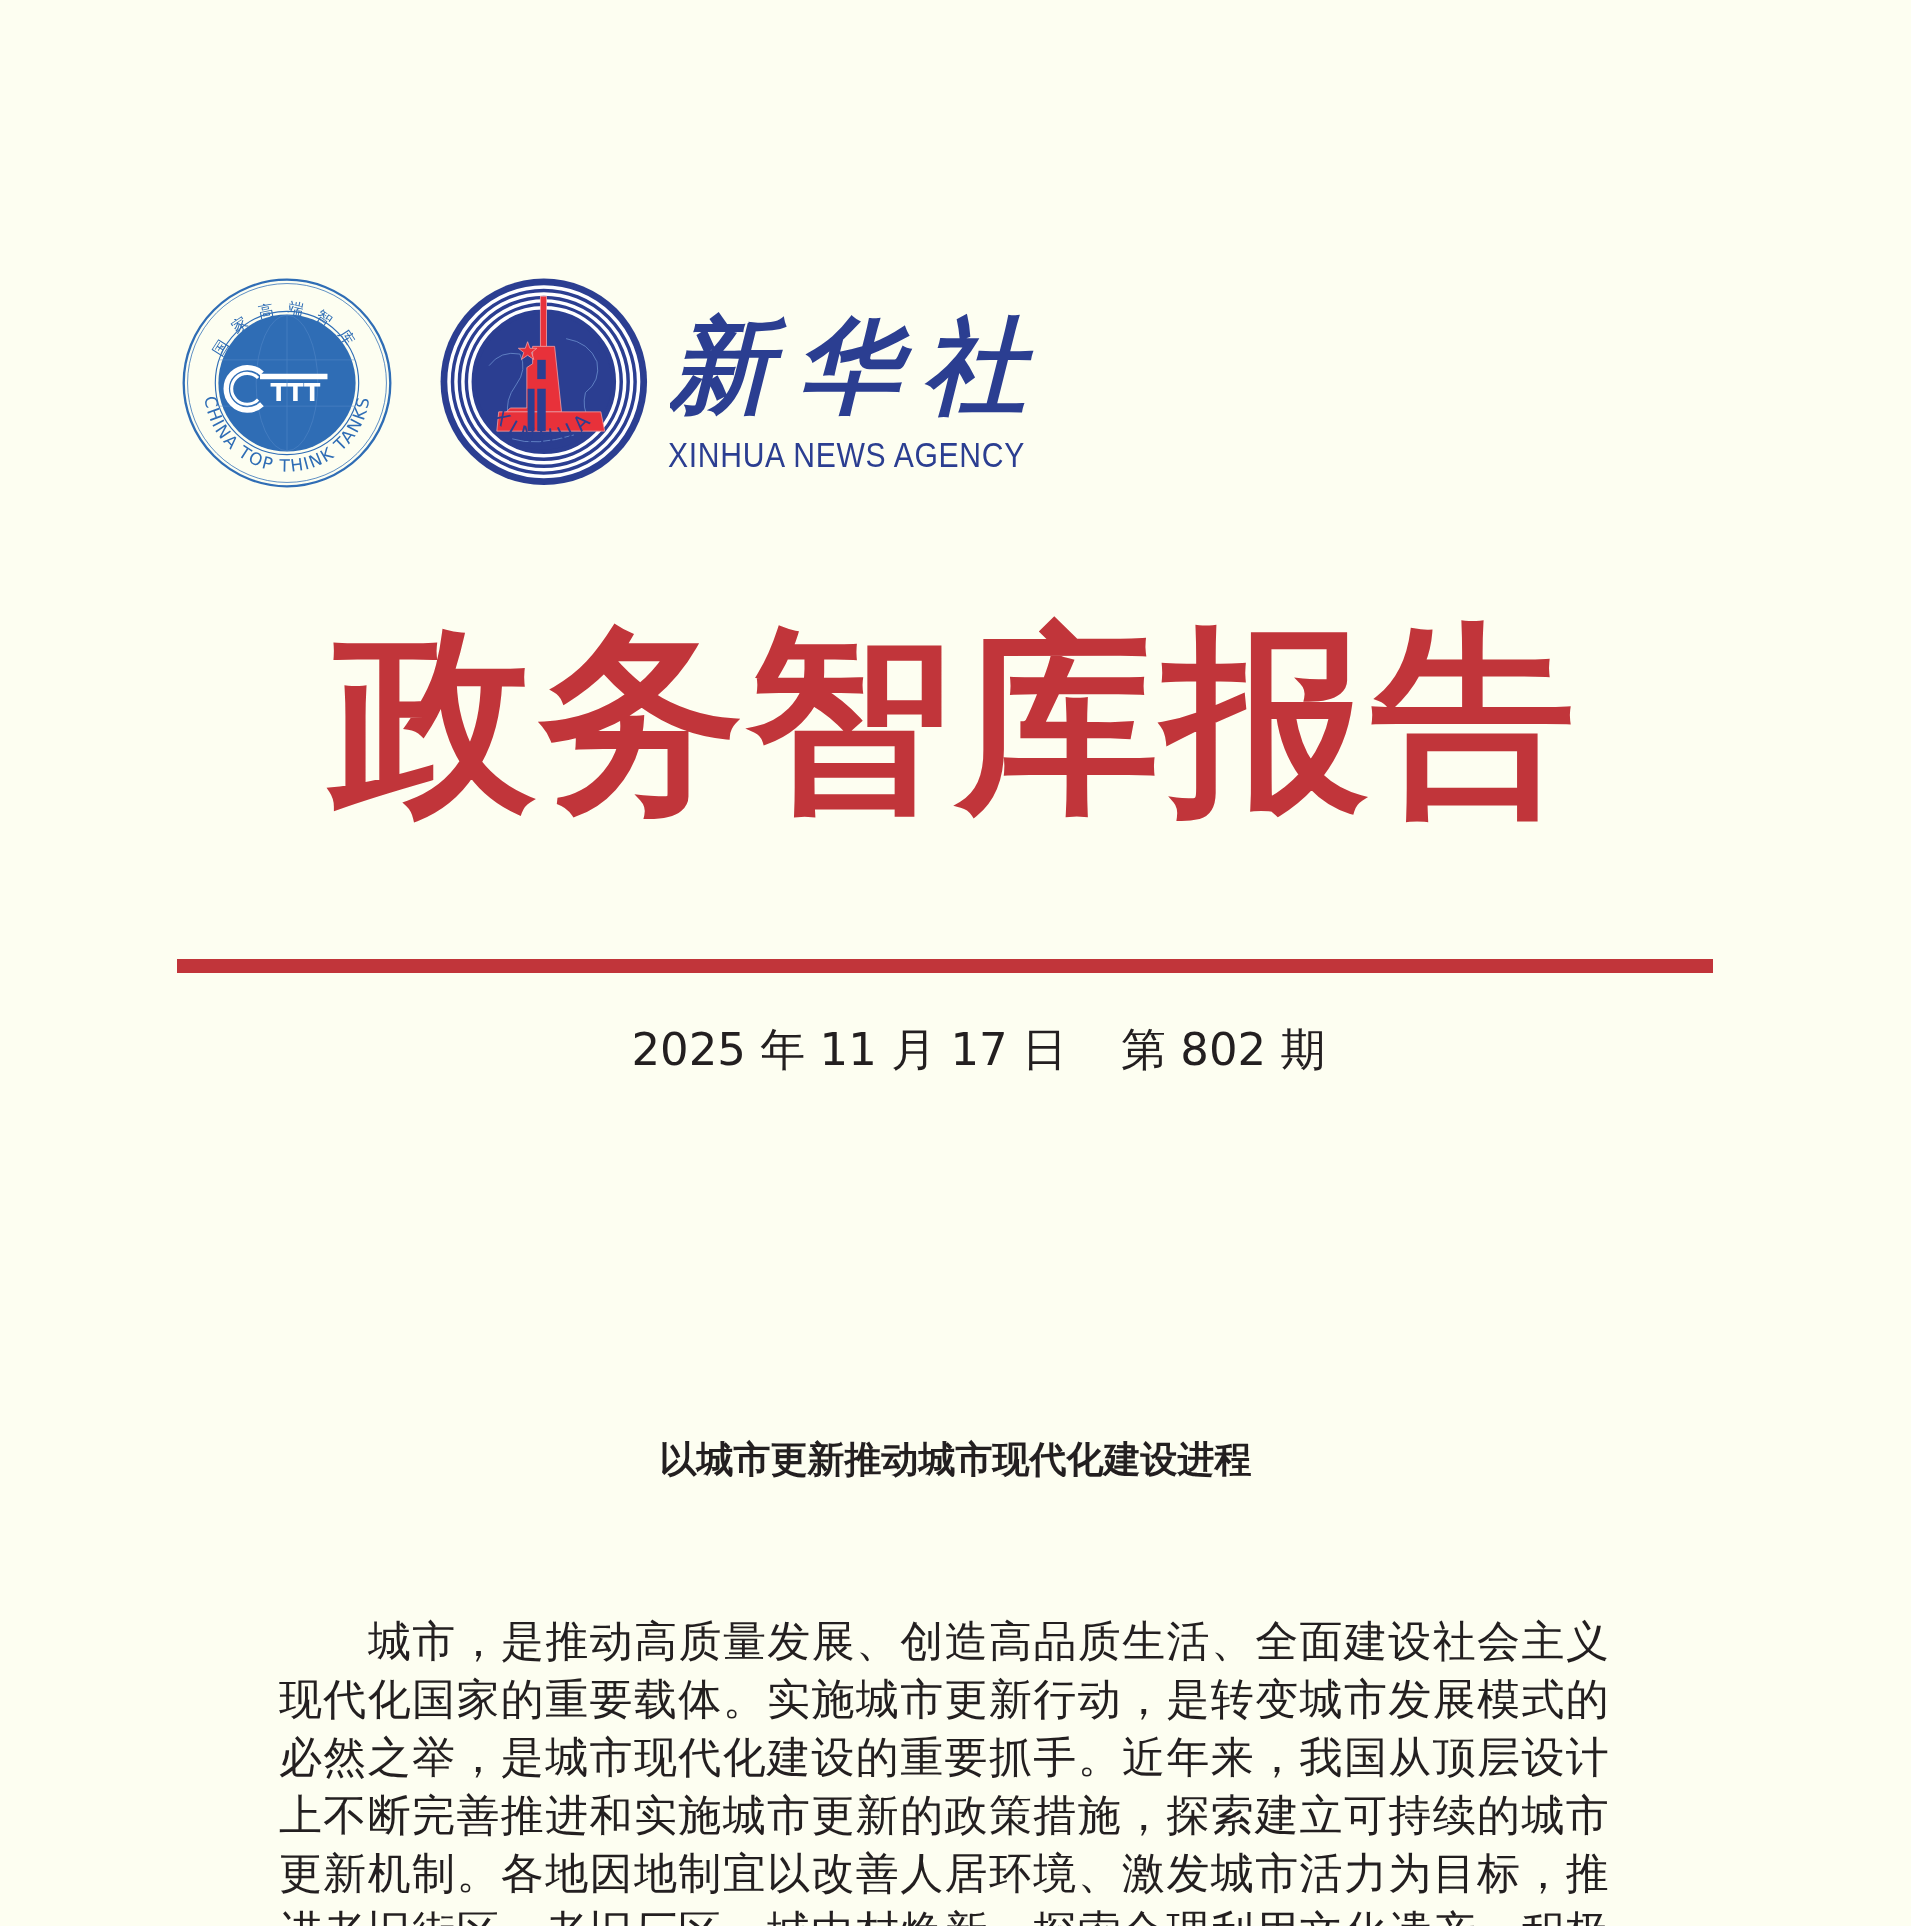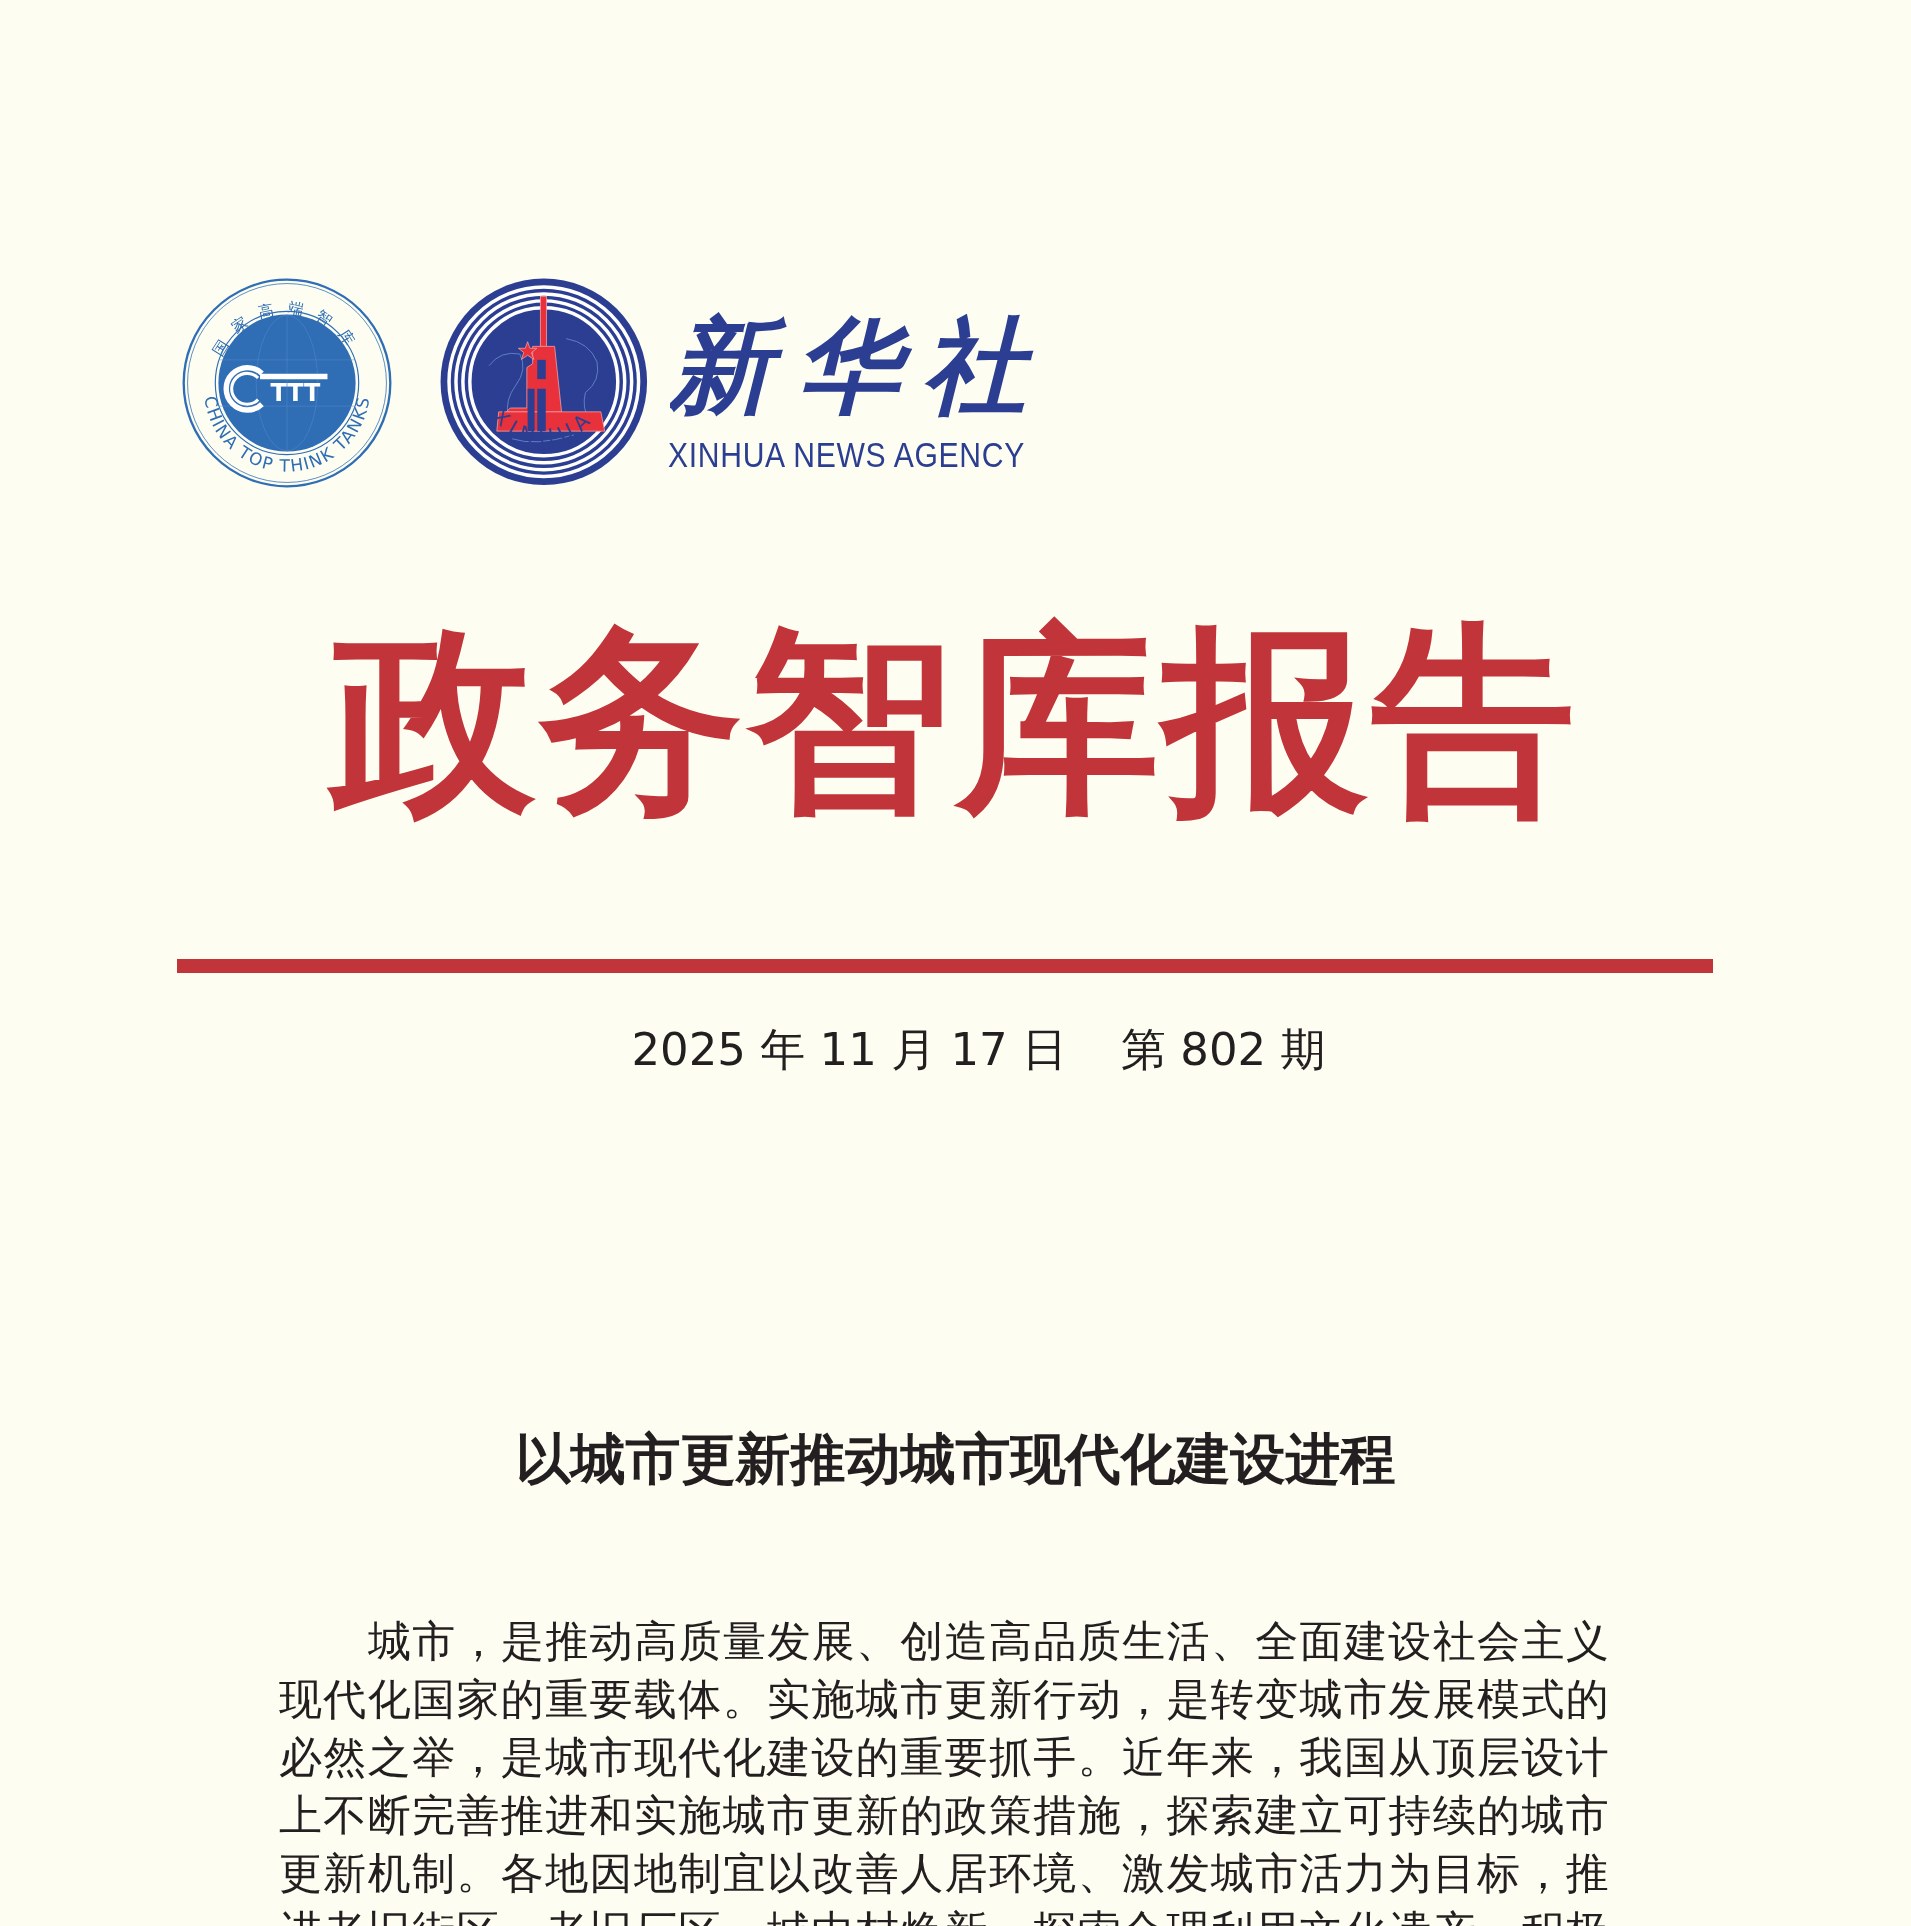--- a/index.html
+++ b/index.html
@@ -67,21 +67,21 @@
     white-space: nowrap;
     padding-left: 46px;
   }
   .issue-line .gap { display: inline-block; width: 54px; }
 
   
   .article-title {
     left: 0; right: 0; top: 1425px;
     text-align: center;
     font-weight: bold;
-    font-size: 55px;
+    font-size: 37px;
     line-height: 69px;
     color: #231F20;
     white-space: nowrap;
   }
   .article-body {
     left: 279px; top: 1612px; width: 1331px;
     font-family: "DejaVu Serif", "Liberation Serif", serif;
     font-size: 43px;
     line-height: 58px;
     color: #231F20;

